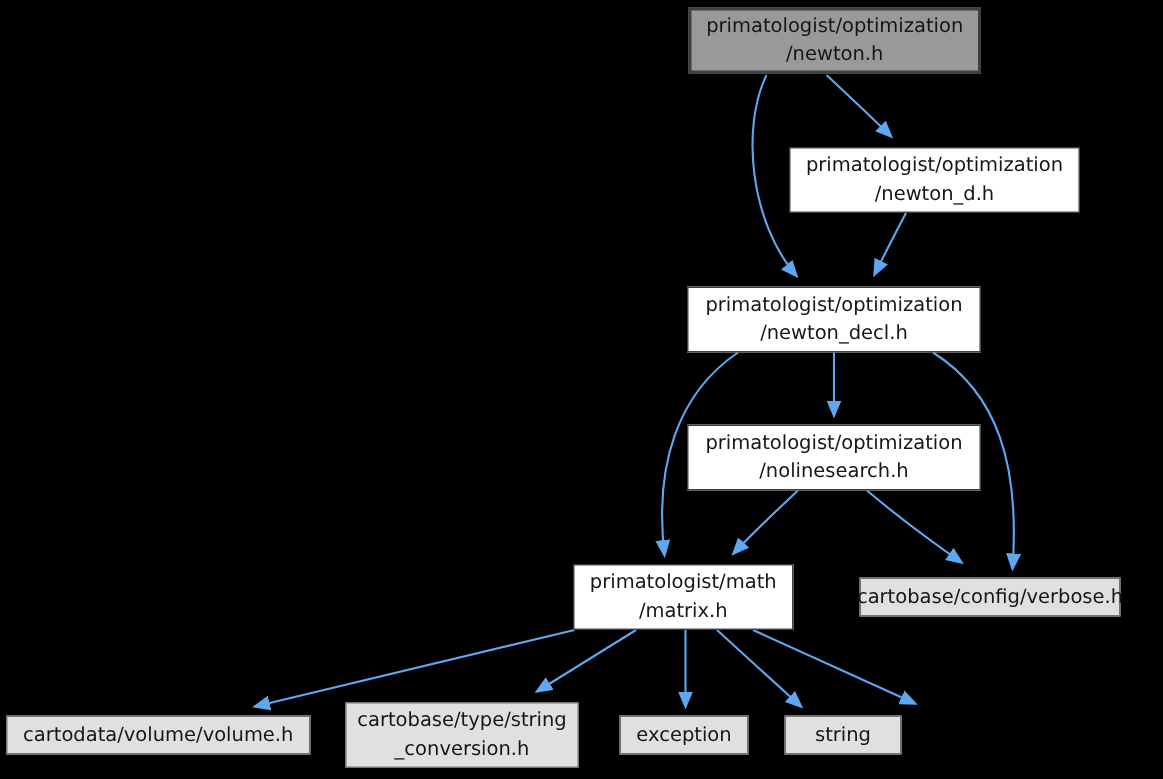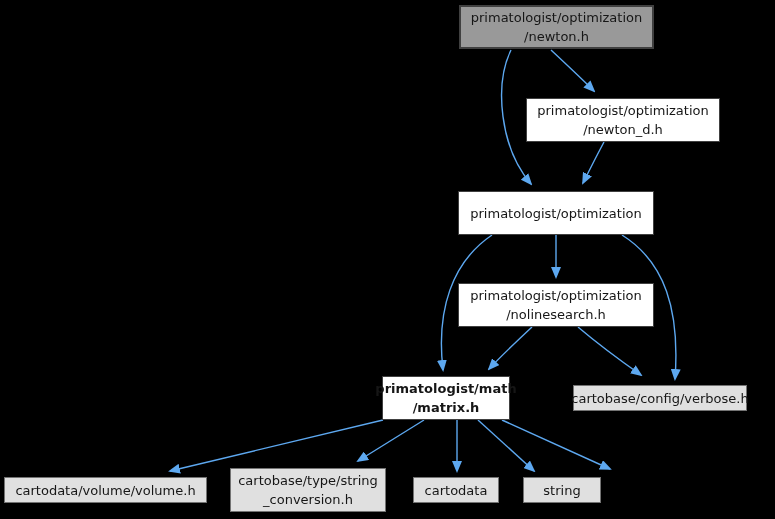--- a/index.html
+++ b/index.html
@@ -79,47 +79,48 @@
     <span>/newton.h</span>
   </div>
 
   <div class="node internal" style="left:526px; top:98px; width:194px; height:44px;">
     <span>primatologist/optimization</span>
     <span>/newton_d.h</span>
   </div>
 
   <div class="node internal" style="left:458px; top:191px; width:196px; height:44px;">
     <span>primatologist/optimization</span>
+    <span>/newton_decl.h</span>
   </div>
 
   <div class="node internal" style="left:458px; top:283px; width:196px; height:44px;">
     <span>primatologist/optimization</span>
     <span>/nolinesearch.h</span>
   </div>
 
-  <div class="node internal" style="left:382px; top:376px; width:128px; height:44px;font-weight:bold;">
+  <div class="node internal" style="left:382px; top:376px; width:147px; height:44px;">
     <span>primatologist/math</span>
     <span>/matrix.h</span>
   </div>
 
   <div class="node leaf" style="left:573px; top:385px; width:174px; height:26px;">
     <span>cartobase/config/verbose.h</span>
   </div>
 
   <div class="node leaf" style="left:4px; top:477px; width:203px; height:26px;">
     <span>cartodata/volume/volume.h</span>
   </div>
 
   <div class="node leaf" style="left:230px; top:468px; width:156px; height:44px;">
     <span>cartobase/type/string</span>
     <span>_conversion.h</span>
   </div>
 
   <div class="node leaf" style="left:413px; top:477px; width:86px; height:26px;">
-    <span>cartodata</span>
+    <span>exception</span>
   </div>
 
   <div class="node leaf" style="left:523px; top:477px; width:78px; height:26px;">
     <span>string</span>
   </div>
 
   <div class="node leaf" style="left:605px; top:477px; width:63px; height:26px;margin-top:44px;">
     <span>vector</span>
   </div>
 

